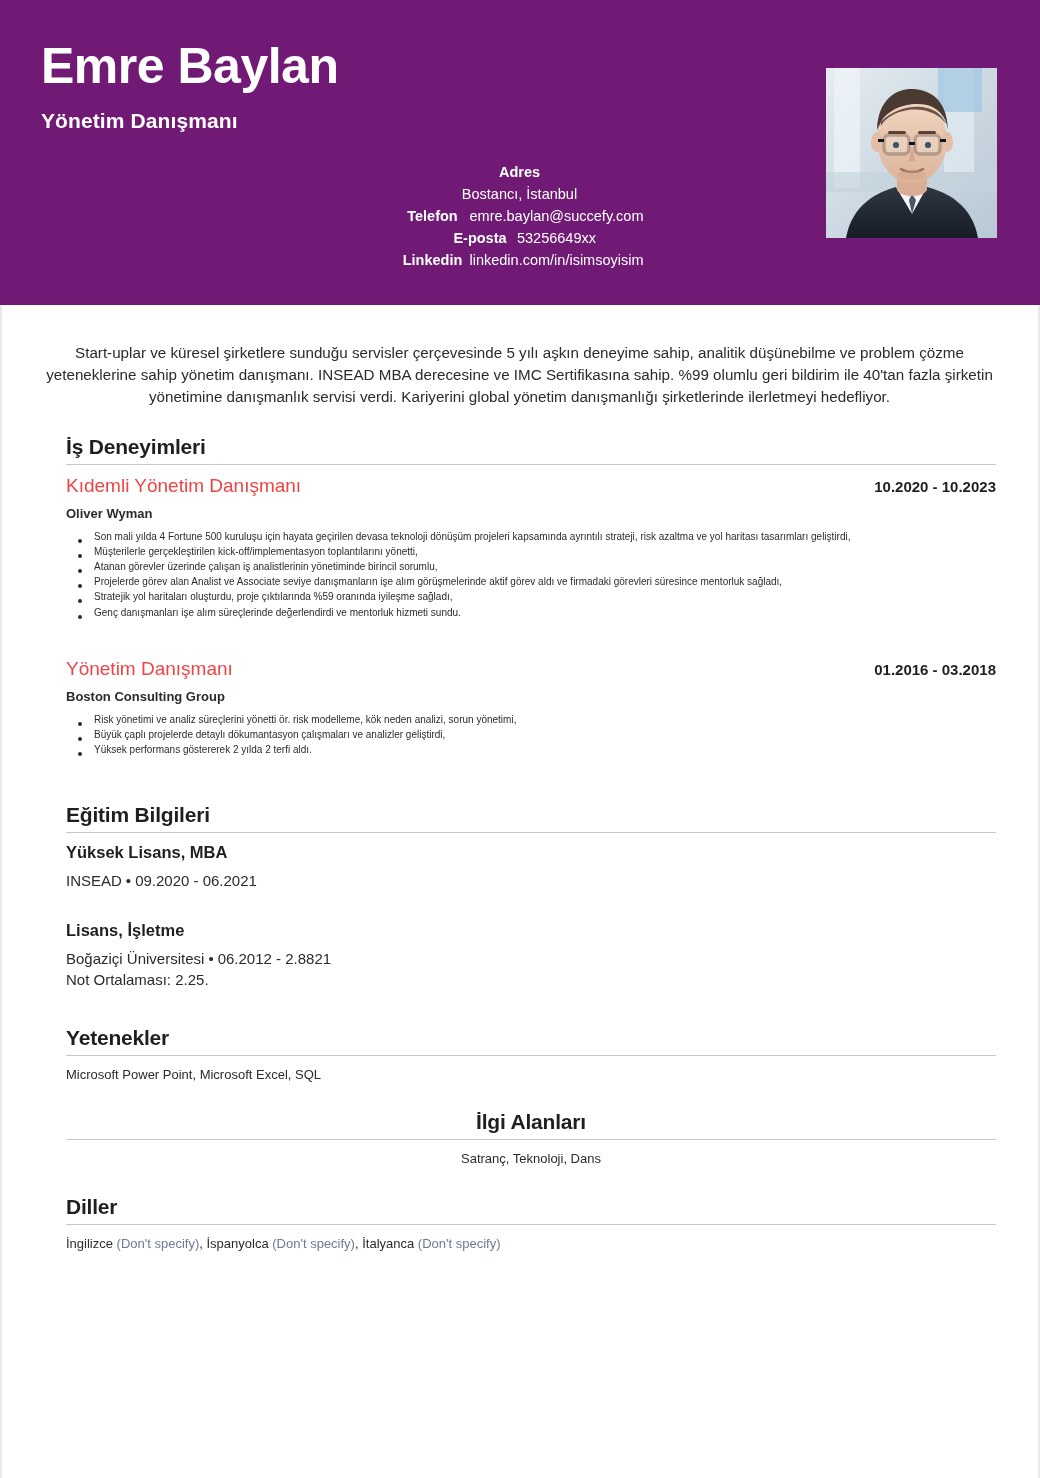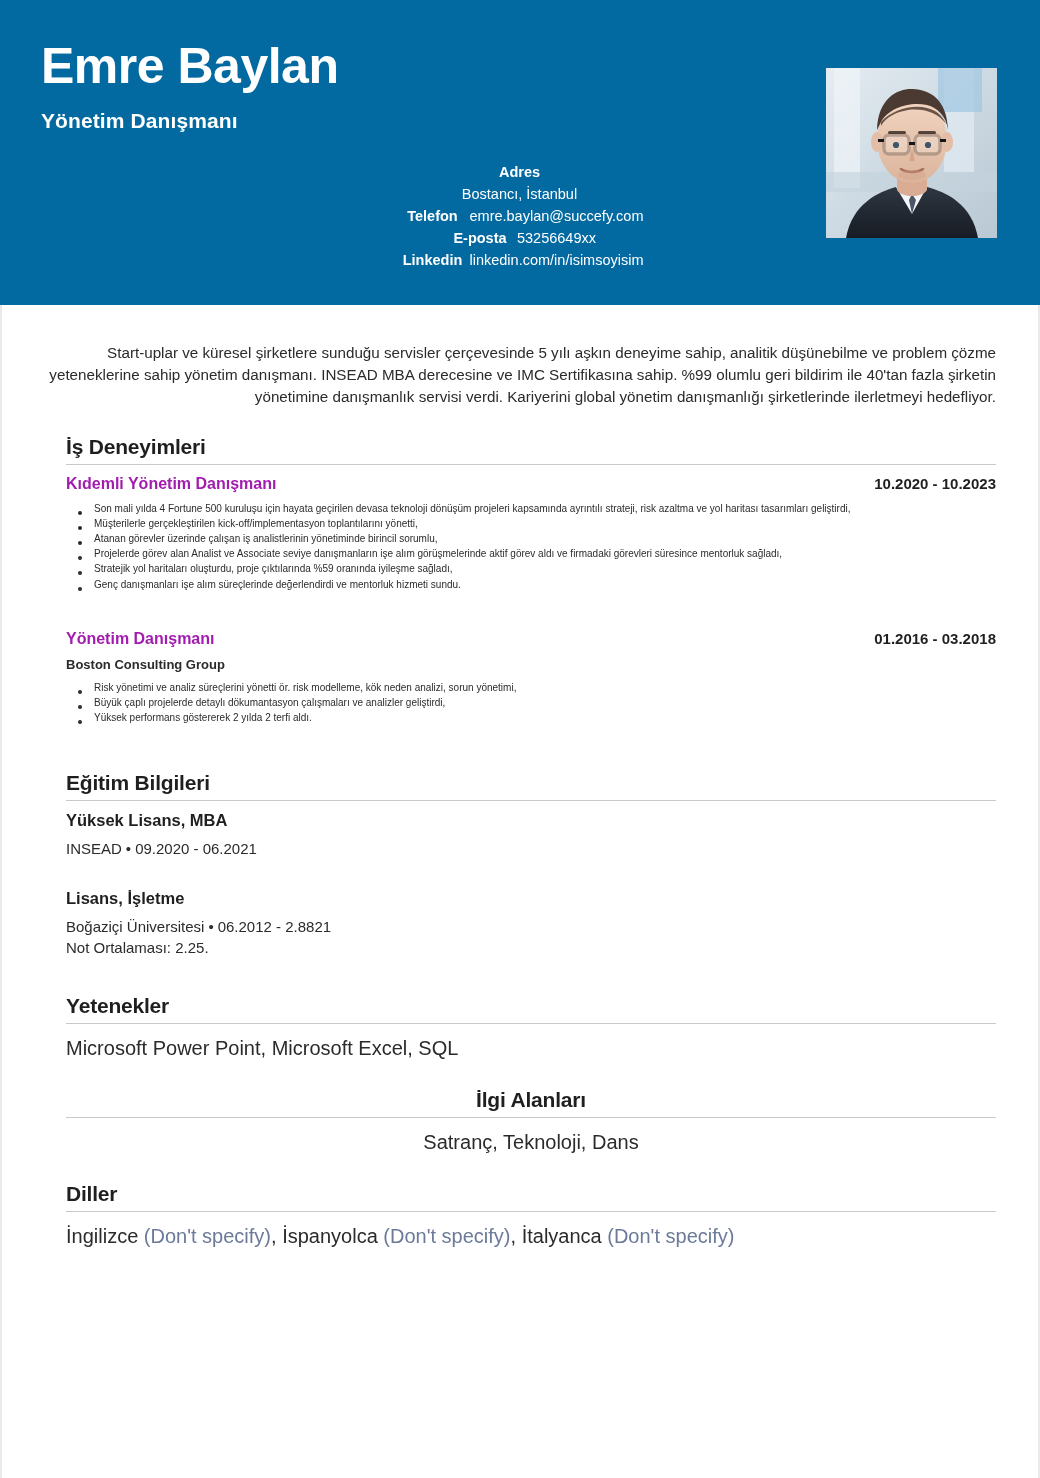--- a/index.html
+++ b/index.html
@@ -20,21 +20,21 @@
     height: 1478px;
     background: #ffffff;
     box-sizing: border-box;
     border-left: 2px solid #e8e9ef;
     border-right: 2px solid #e8e9ef;
     position: relative;
   }
 
   
   .header {
-    background: #0369a1;
+    background: #701a75;
     height: 305px;
     box-sizing: border-box;
     padding: 40px 42px 0 41px;
     position: relative;
     margin-left: -2px;
     margin-right: -2px;
     width: 1040px;
   }
   .name {
     color: #ffffff;
@@ -86,21 +86,21 @@
 
   
   .content {
     padding: 0 42px 0 41px;
   }
   .summary {
     font-size: 15.2px;
     line-height: 1.46;
     color: #2b2b2b;
     margin-top: 37px;
-    text-align: right;
+    text-align: center;
   }
 
   .section {
     margin-top: 26px;
     margin-left: 23px;
   }
   .section-title {
     font-size: 21px;
     font-weight: bold;
     color: #1f1f1f;
@@ -114,23 +114,23 @@
     margin-bottom: 10px;
   }
 
   .entry { margin-bottom: 4px; }
   .entry-head {
     display: flex;
     justify-content: space-between;
     align-items: baseline;
   }
   .entry-title {
-    font-size: 16px;
-    font-weight: bold;
-    color: #a21caf;
+    font-size: 19px;
+    font-weight: normal;
+    color: #ef4444;
   }
   .entry-date {
     font-size: 15px;
     font-weight: bold;
     color: #1f1f1f;
     white-space: nowrap;
   }
   .entry-org {
     font-size: 13px;
     font-weight: bold;
@@ -169,21 +169,21 @@
     margin-bottom: 8px;
   }
   .edu-meta {
     font-size: 15px;
     line-height: 1.4;
     color: #2b2b2b;
   }
   .edu-sep { padding: 0 4px; }
 
   .plain-line {
-    font-size: 20px;
+    font-size: 13px;
     line-height: 1.4;
     color: #2b2b2b;
   }
   .muted { color: #6b7a99; }
 
   .spacer-exp { height: 34px; }
 </style>
 </head>
 <body>
 
@@ -277,20 +277,21 @@
 
     <div class="section">
       <div class="section-title">İş Deneyimleri</div>
       <div class="rule"></div>
 
       <div class="entry">
         <div class="entry-head">
           <span class="entry-title">Kıdemli Yönetim Danışmanı</span>
           <span class="entry-date">10.2020 - 10.2023</span>
         </div>
+        <div class="entry-org">Oliver Wyman</div>
         <ul class="bullets">
           <li>Son mali yılda 4 Fortune 500 kuruluşu için hayata geçirilen devasa teknoloji dönüşüm projeleri kapsamında ayrıntılı strateji, risk azaltma ve yol haritası tasarımları geliştirdi,</li>
           <li>Müşterilerle gerçekleştirilen kick-off/implementasyon toplantılarını yönetti,</li>
           <li>Atanan görevler üzerinde çalışan iş analistlerinin yönetiminde birincil sorumlu,</li>
           <li>Projelerde görev alan Analist ve Associate seviye danışmanların işe alım görüşmelerinde aktif görev aldı ve firmadaki görevleri süresince mentorluk sağladı,</li>
           <li>Stratejik yol haritaları oluşturdu, proje çıktılarında %59 oranında iyileşme sağladı,</li>
           <li>Genç danışmanları işe alım süreçlerinde değerlendirdi ve mentorluk hizmeti sundu.</li>
         </ul>
       </div>
 

